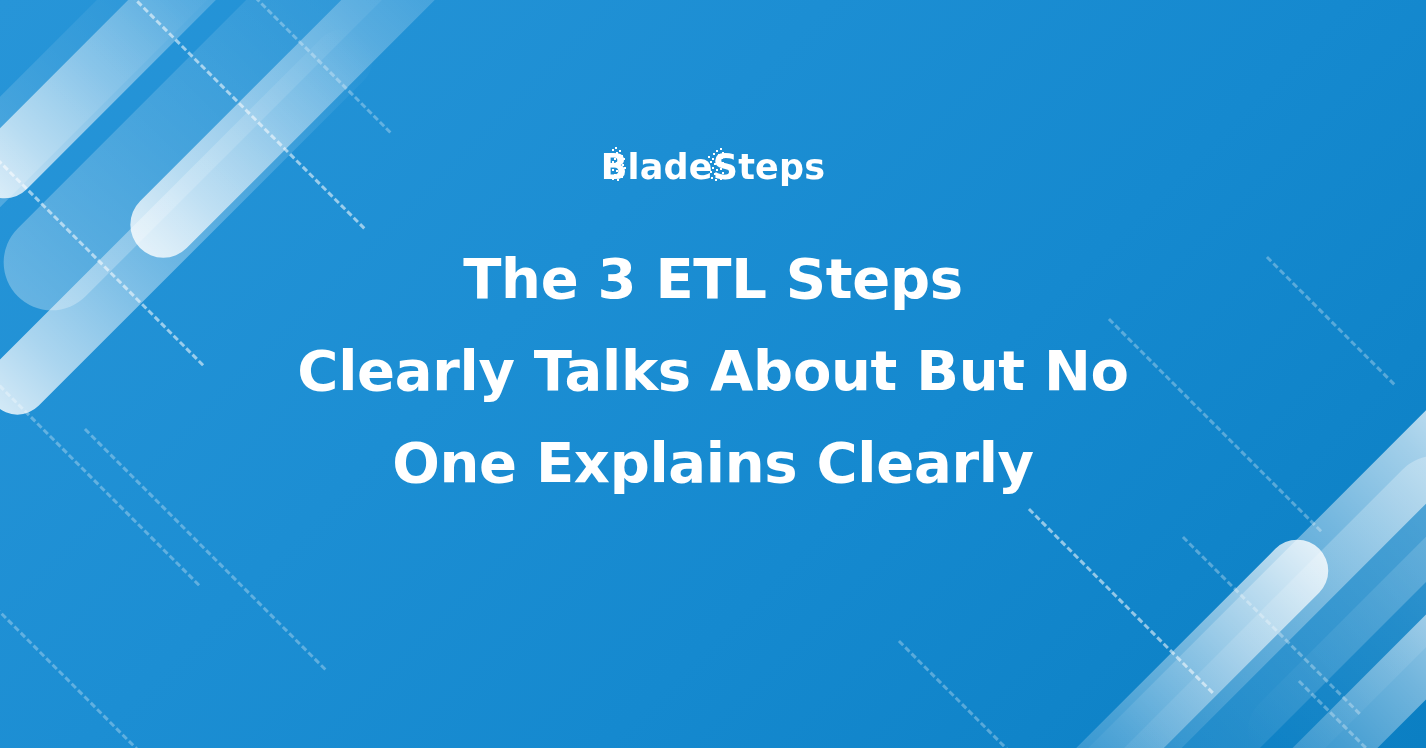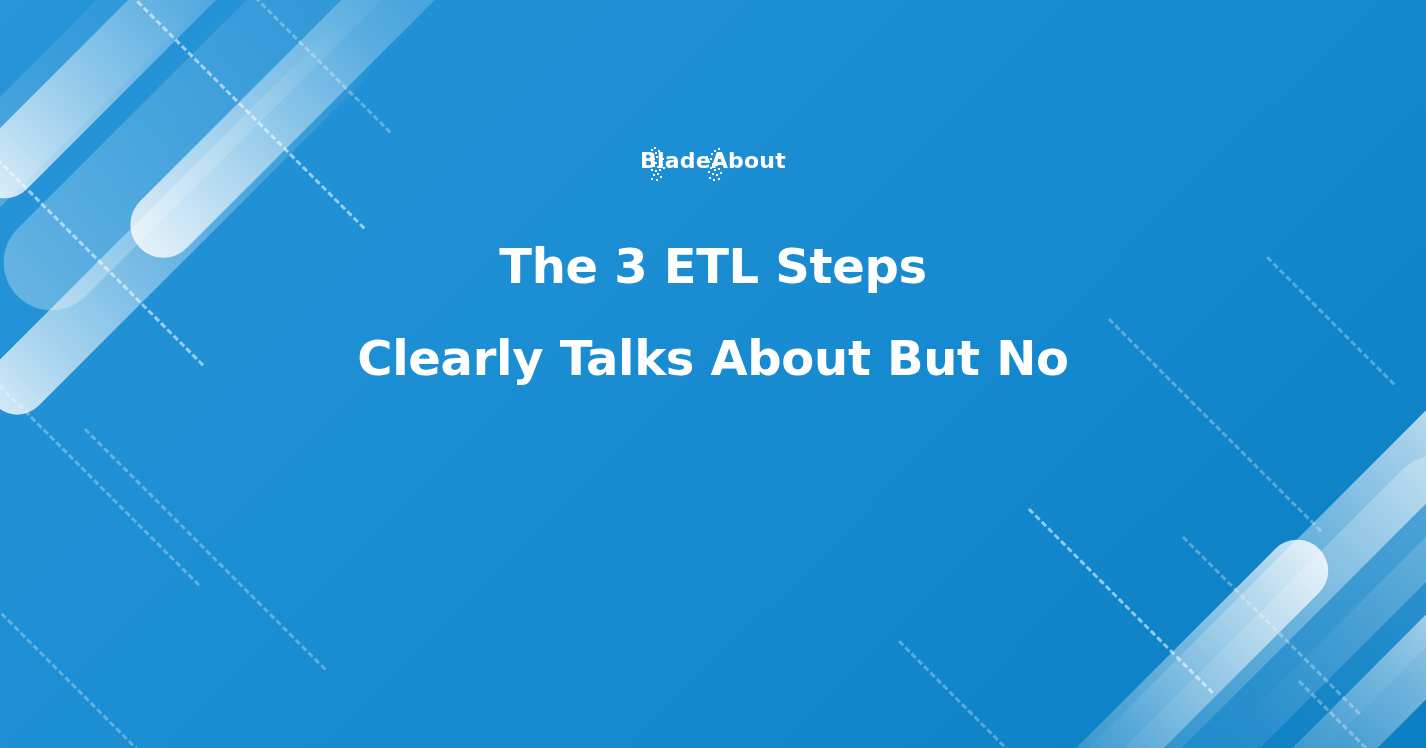--- a/index.html
+++ b/index.html
@@ -71,21 +71,21 @@
   .content {
     position: absolute;
     inset: 0;
     display: flex;
     flex-direction: column;
     align-items: center;
   }
 
   .brand {
     margin-top: 150px;
-    font-size: 22px;
+    font-size: 35px;
     font-weight: bold;
     color: #ffffff;
     letter-spacing: 0.2px;
     line-height: 1;
     display: flex;
     align-items: flex-start;
     position: relative;
   }
   .brand .seg { position: relative; }
 
@@ -97,21 +97,21 @@
     height: 34px;
     pointer-events: none;
   }
   .speckle.on-b { left: 11px; }
   .speckle.on-e { left: -7px; }
 
   .title {
     margin-top: 48px;
     text-align: center;
     color: #ffffff;
-    font-size: 48px;
+    font-size: 56px;
     font-weight: bold;
     line-height: 92px;
     letter-spacing: -0.3px;
     white-space: nowrap;
   }
   .title .line { display: block; }
 </style>
 </head>
 <body>
 
@@ -212,23 +212,24 @@
             <rect x="2" y="18" width="2" height="2"></rect>
             <rect x="16" y="25" width="2" height="2"></rect>
             <rect x="12" y="27" width="2" height="2"></rect>
             <rect x="8" y="26" width="2" height="2"></rect>
             <rect x="4" y="24" width="2" height="2"></rect>
             <rect x="14" y="31" width="2" height="2"></rect>
             <rect x="9" y="32" width="2" height="2"></rect>
             <rect x="5" y="30" width="2" height="2"></rect>
           </g>
         </svg>
-        <span>About</span>
+        <span>Steps</span>
       </span>
     </div>
 
     <h1 class="title">
       <span class="line">The 3 ETL Steps</span>
       <span class="line">Clearly Talks About But No</span>
+      <span class="line">One Explains Clearly</span>
     </h1>
 
   </div>
 </div>
 
 </body></html>

